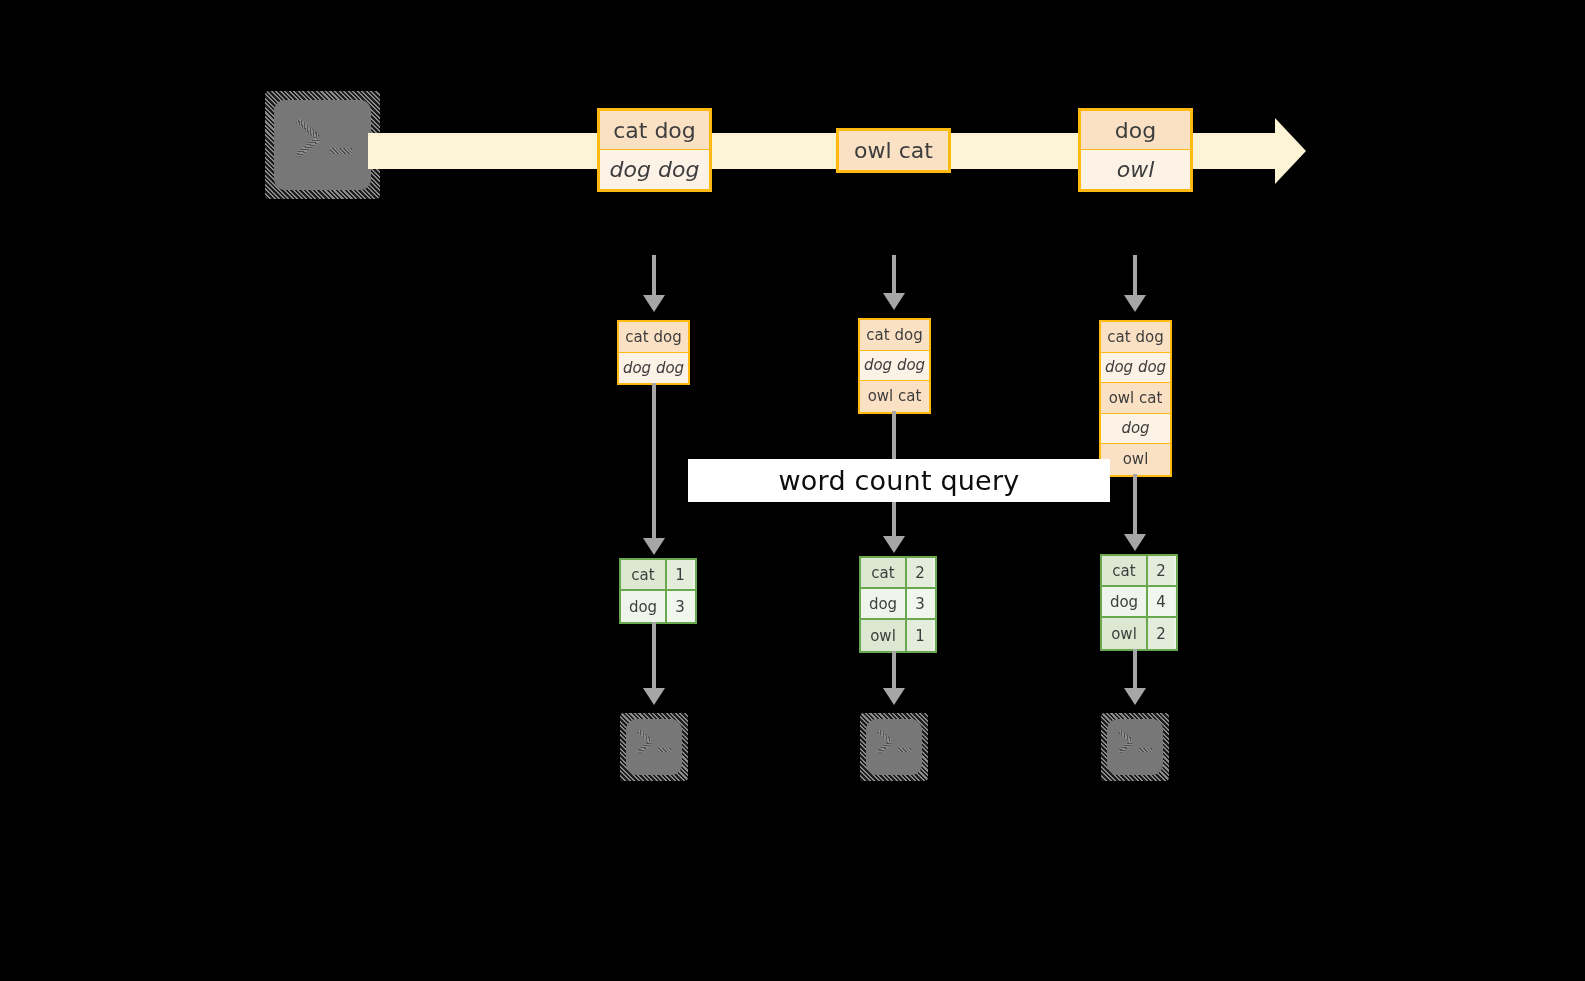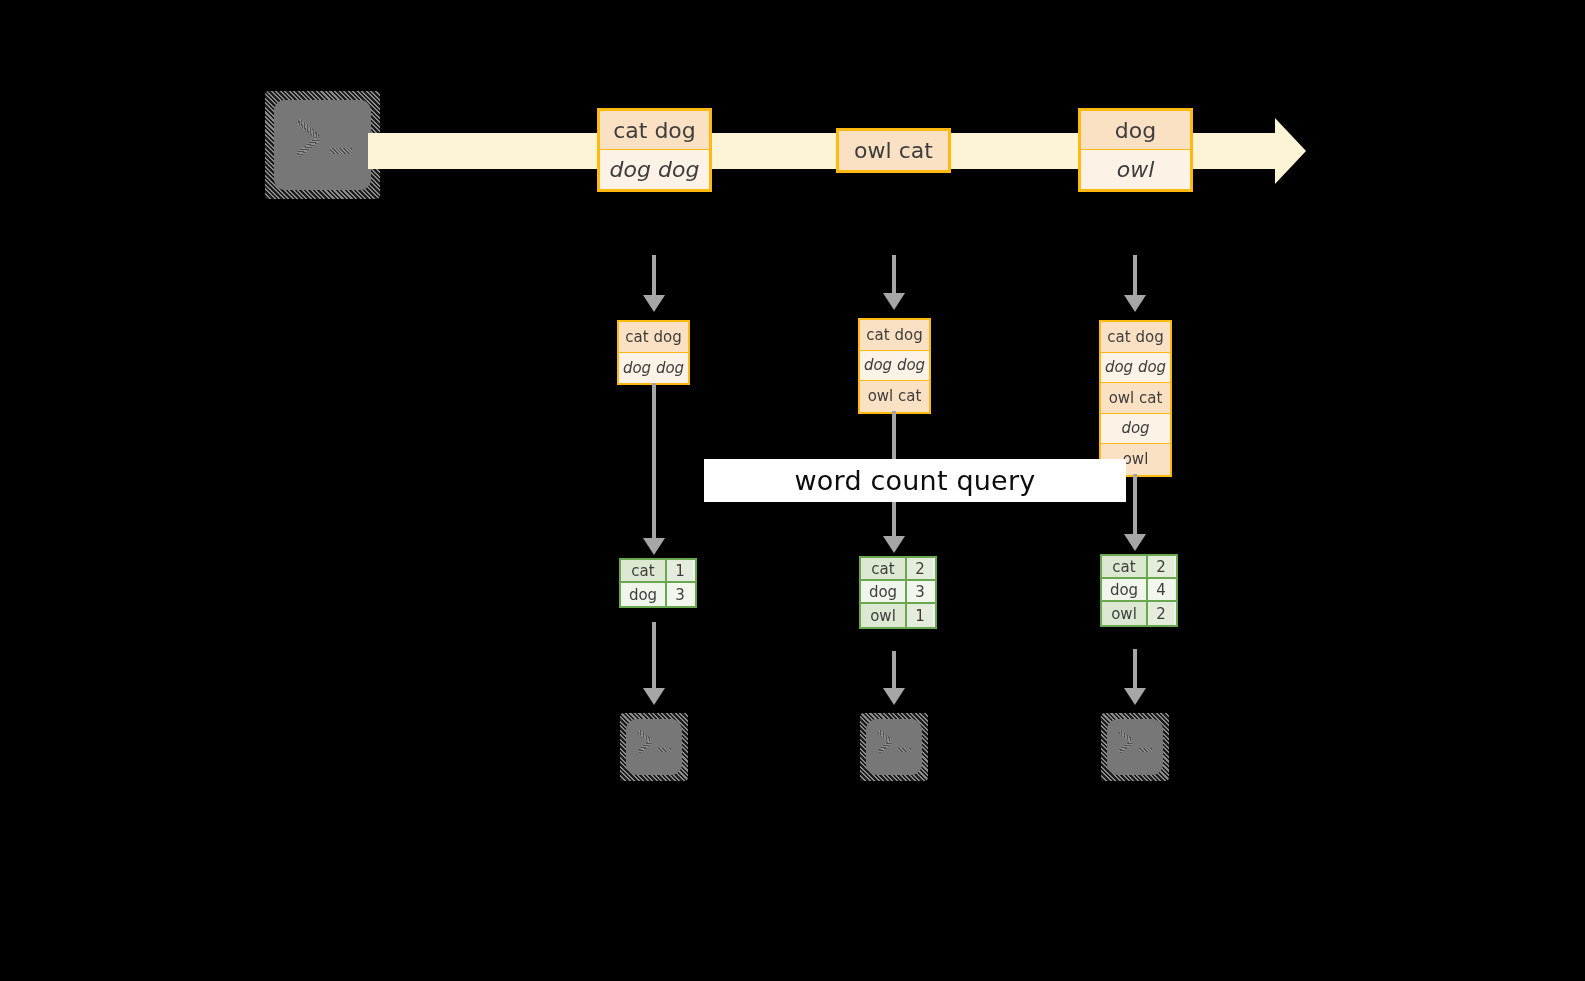--- a/index.html
+++ b/index.html
@@ -94,21 +94,21 @@
   .cnt-table {
     position: absolute;
     box-sizing: border-box;
     border: 2px solid #6aa84f;
     background: #eef4e9;
     display: flex;
     flex-direction: column;
   }
   .cnt-row {
     display: flex;
-    height: 23px;
+    height: 31px;
     border-bottom: 2px solid #6aa84f;
     box-sizing: border-box;
   }
   .cnt-row:last-child { border-bottom: none; }
   .cnt-word, .cnt-num {
     box-sizing: border-box;
     display: flex;
     align-items: center;
     justify-content: center;
     font-size: 15px;
@@ -144,21 +144,20 @@
   
   .query-banner {
     position: absolute;
     background: #ffffff;
     display: flex;
     align-items: center;
     justify-content: center;
     font-size: 27px;
     color: #0d0d0d;
     letter-spacing: 0.2px;
-    margin-left: 16px;
   }
 </style>
 </head>
 <body>
 
 <div id="canvas">
 
   <div class="term" style="left:265px; top:91px; width:115px; height:108px;">
     <div class="term-inner" style="left:9px; top:9px; right:9px; bottom:9px;">
       <div class="term-chev a" style="left:21px; top:26px; width:26px; height:6px;"></div>

